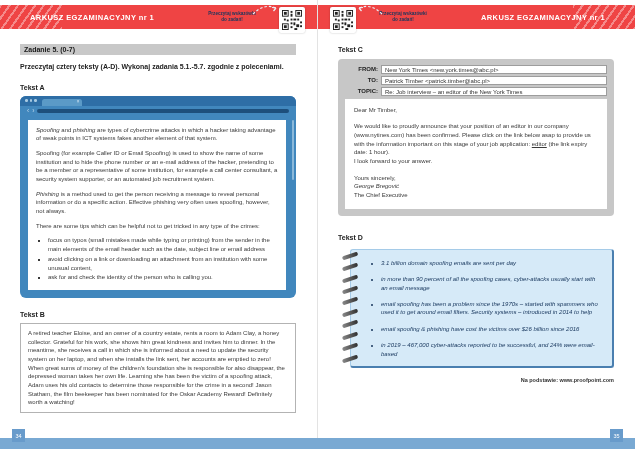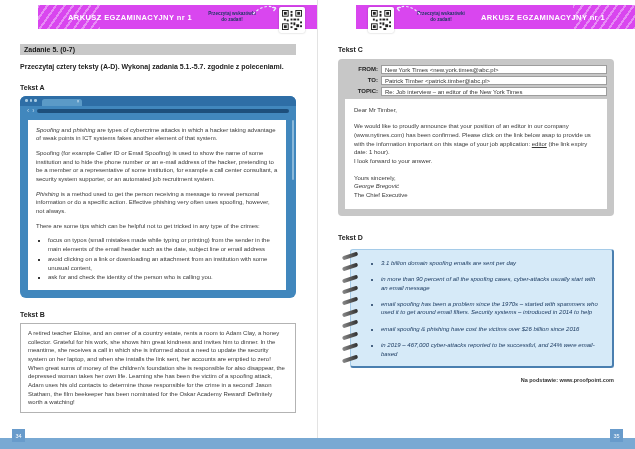--- a/index.html
+++ b/index.html
@@ -9,21 +9,21 @@
     background:#f2f2f2;
     position:relative;
     overflow:hidden;
   }
   .page { position:absolute; top:0; width:317px; height:449px; background:#fff; }
   .page.left  { left:0; }
   .page.right { left:318px; }
   .gutter { position:absolute; left:317px; top:0; width:1px; height:449px; background:#e3e3e3; }
 
   
-  .header { position:absolute; top:5px; left:0; right:0; height:24px; background:#d946ef;margin-left:38px; }
+  .header { position:absolute; top:5px; left:0; right:0; height:24px; background:#ef4444; }
   .stripes { position:absolute; top:0; bottom:0; width:62px;
     background:repeating-linear-gradient(125deg, rgba(255,255,255,.38) 0 2px, rgba(255,255,255,0) 2px 7px); }
   .stripes.at-left  { left:0; }
   .stripes.at-right { right:0; }
   .sheet-title { position:absolute; top:8px; font-size:7.5px; font-weight:bold; color:#fff; letter-spacing:.4px; white-space:nowrap; }
   .left  .sheet-title { left:30px; }
   .right .sheet-title { right:30px; }
   .qr-hint { position:absolute; top:6px; width:62px; font-size:4.6px; line-height:1.25; color:#17365d; text-align:center; font-weight:bold; }
   .left  .qr-hint { right:54px; }
   .right .qr-hint { left:54px; }

